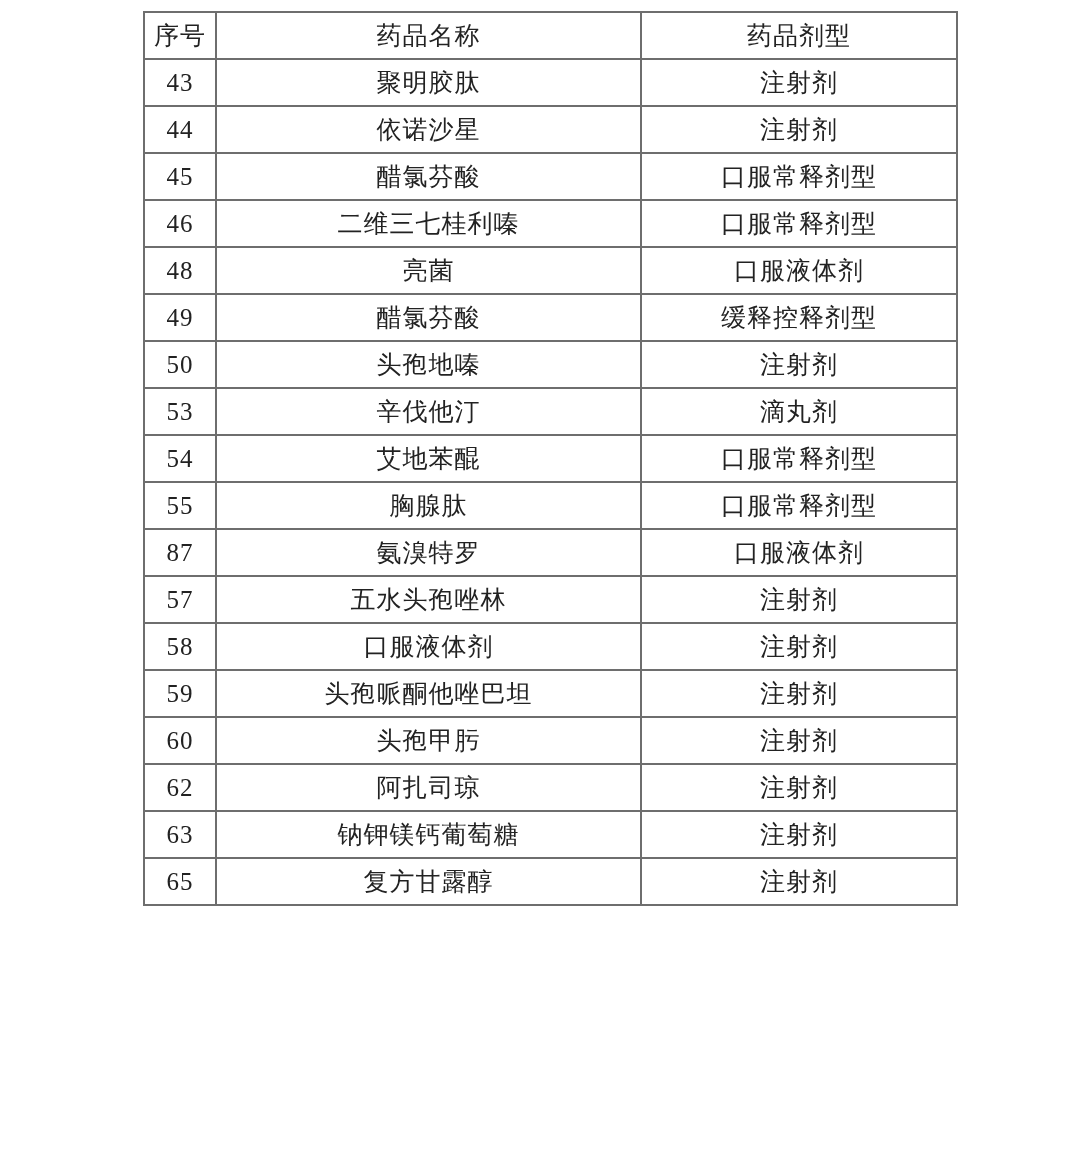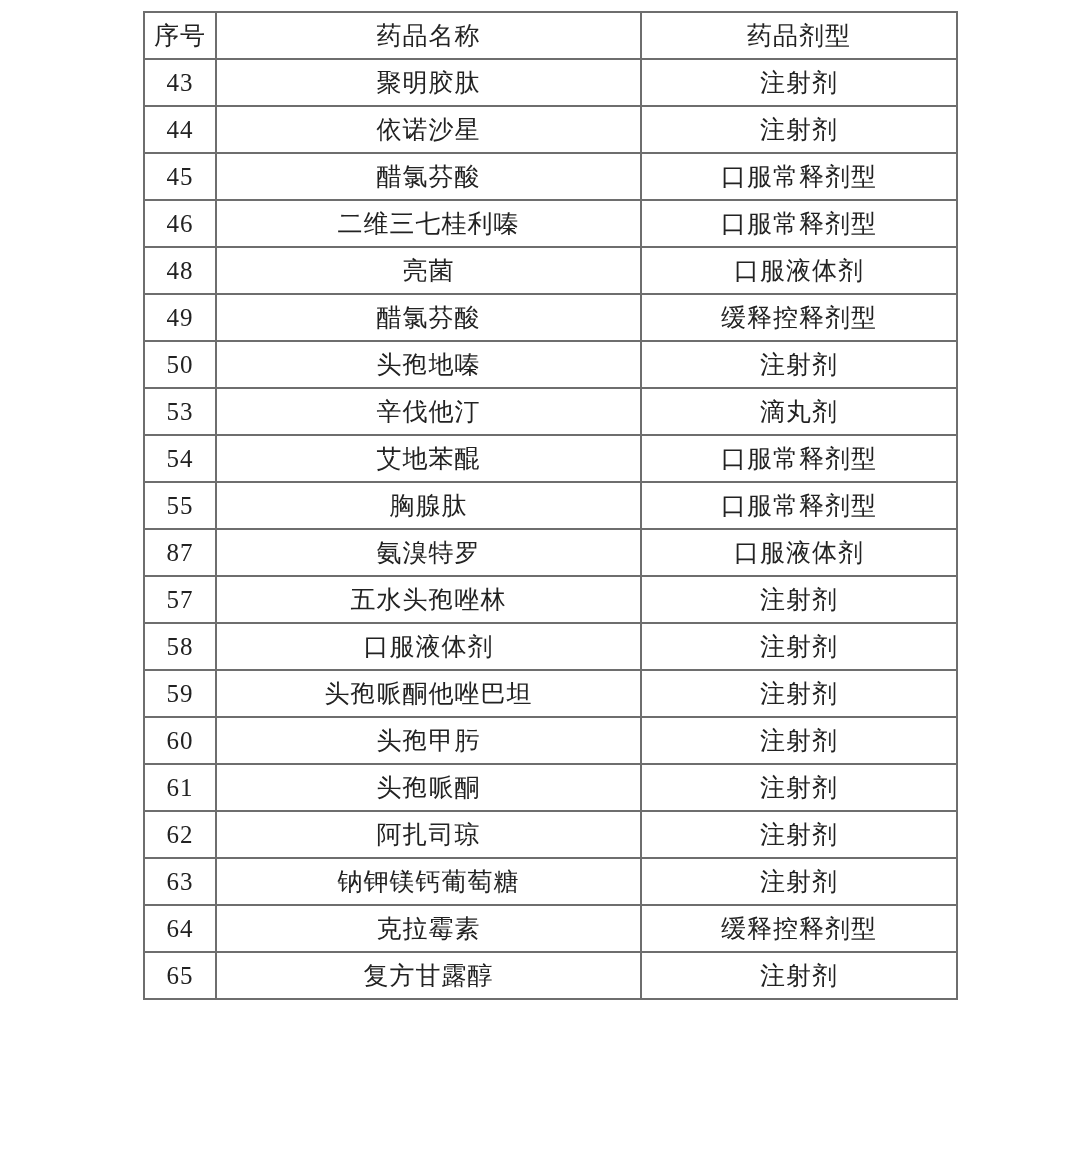--- a/index.html
+++ b/index.html
@@ -131,38 +131,28 @@
           <td>59</td>
           <td>头孢哌酮他唑巴坦</td>
           <td>注射剂</td>
         </tr>
         <tr>
           <td>60</td>
           <td>头孢甲肟</td>
           <td>注射剂</td>
         </tr>
         <tr>
-          <td>61</td>
-          <td>头孢哌酮</td>
-          <td>注射剂</td>
-        </tr>
-        <tr>
           <td>62</td>
           <td>阿扎司琼</td>
           <td>注射剂</td>
         </tr>
         <tr>
           <td>63</td>
           <td>钠钾镁钙葡萄糖</td>
           <td>注射剂</td>
-        </tr>
-        <tr>
-          <td>64</td>
-          <td>克拉霉素</td>
-          <td>缓释控释剂型</td>
         </tr>
         <tr>
           <td>65</td>
           <td>复方甘露醇</td>
           <td>注射剂</td>
         </tr>
       </tbody>
   </table>
 </div>
 

